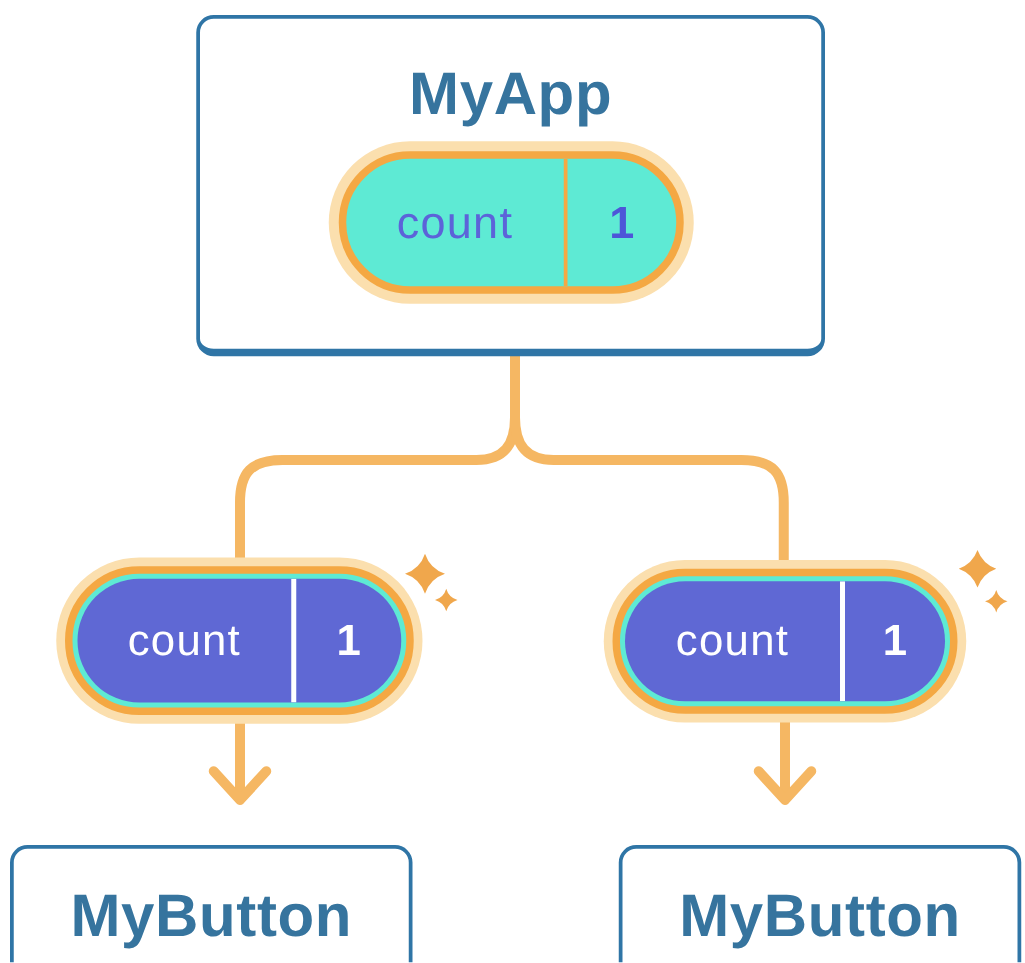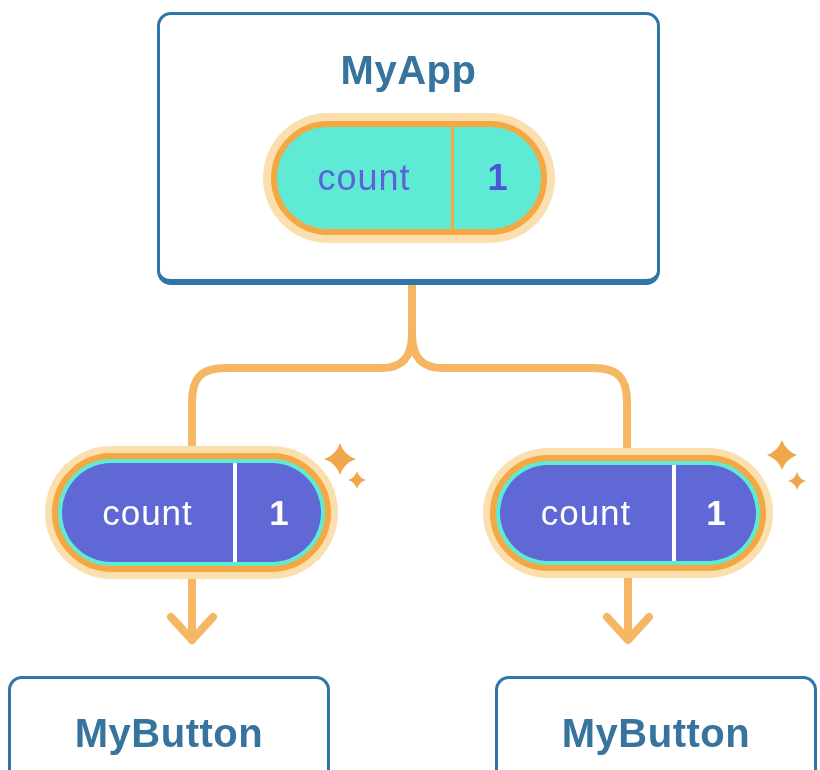--- a/index.html
+++ b/index.html
@@ -23,21 +23,21 @@
     border-radius: 14px;
   }
   .root-card { left: 157px; top: 12px; width: 503px; height: 273px; }
   .child-card {
     display: flex; align-items: center; justify-content: center; margin-top: 28px;
   }
   .child-card-0 { left: 8px;   top: 648px; width: 322px; height: 118px; }
   .child-card-1 { left: 495px; top: 648px; width: 322px; height: 118px; }
   .card-title {
     color: #36749e;
-    font-size: 40px;
+    font-size: 48px;
     font-weight: 700;
     letter-spacing: 0.5px;
     text-align: center;
   }
   .root-card .card-title { margin-top: 33px; }
 
   
   .pill {
     position: absolute;
     box-sizing: border-box;

